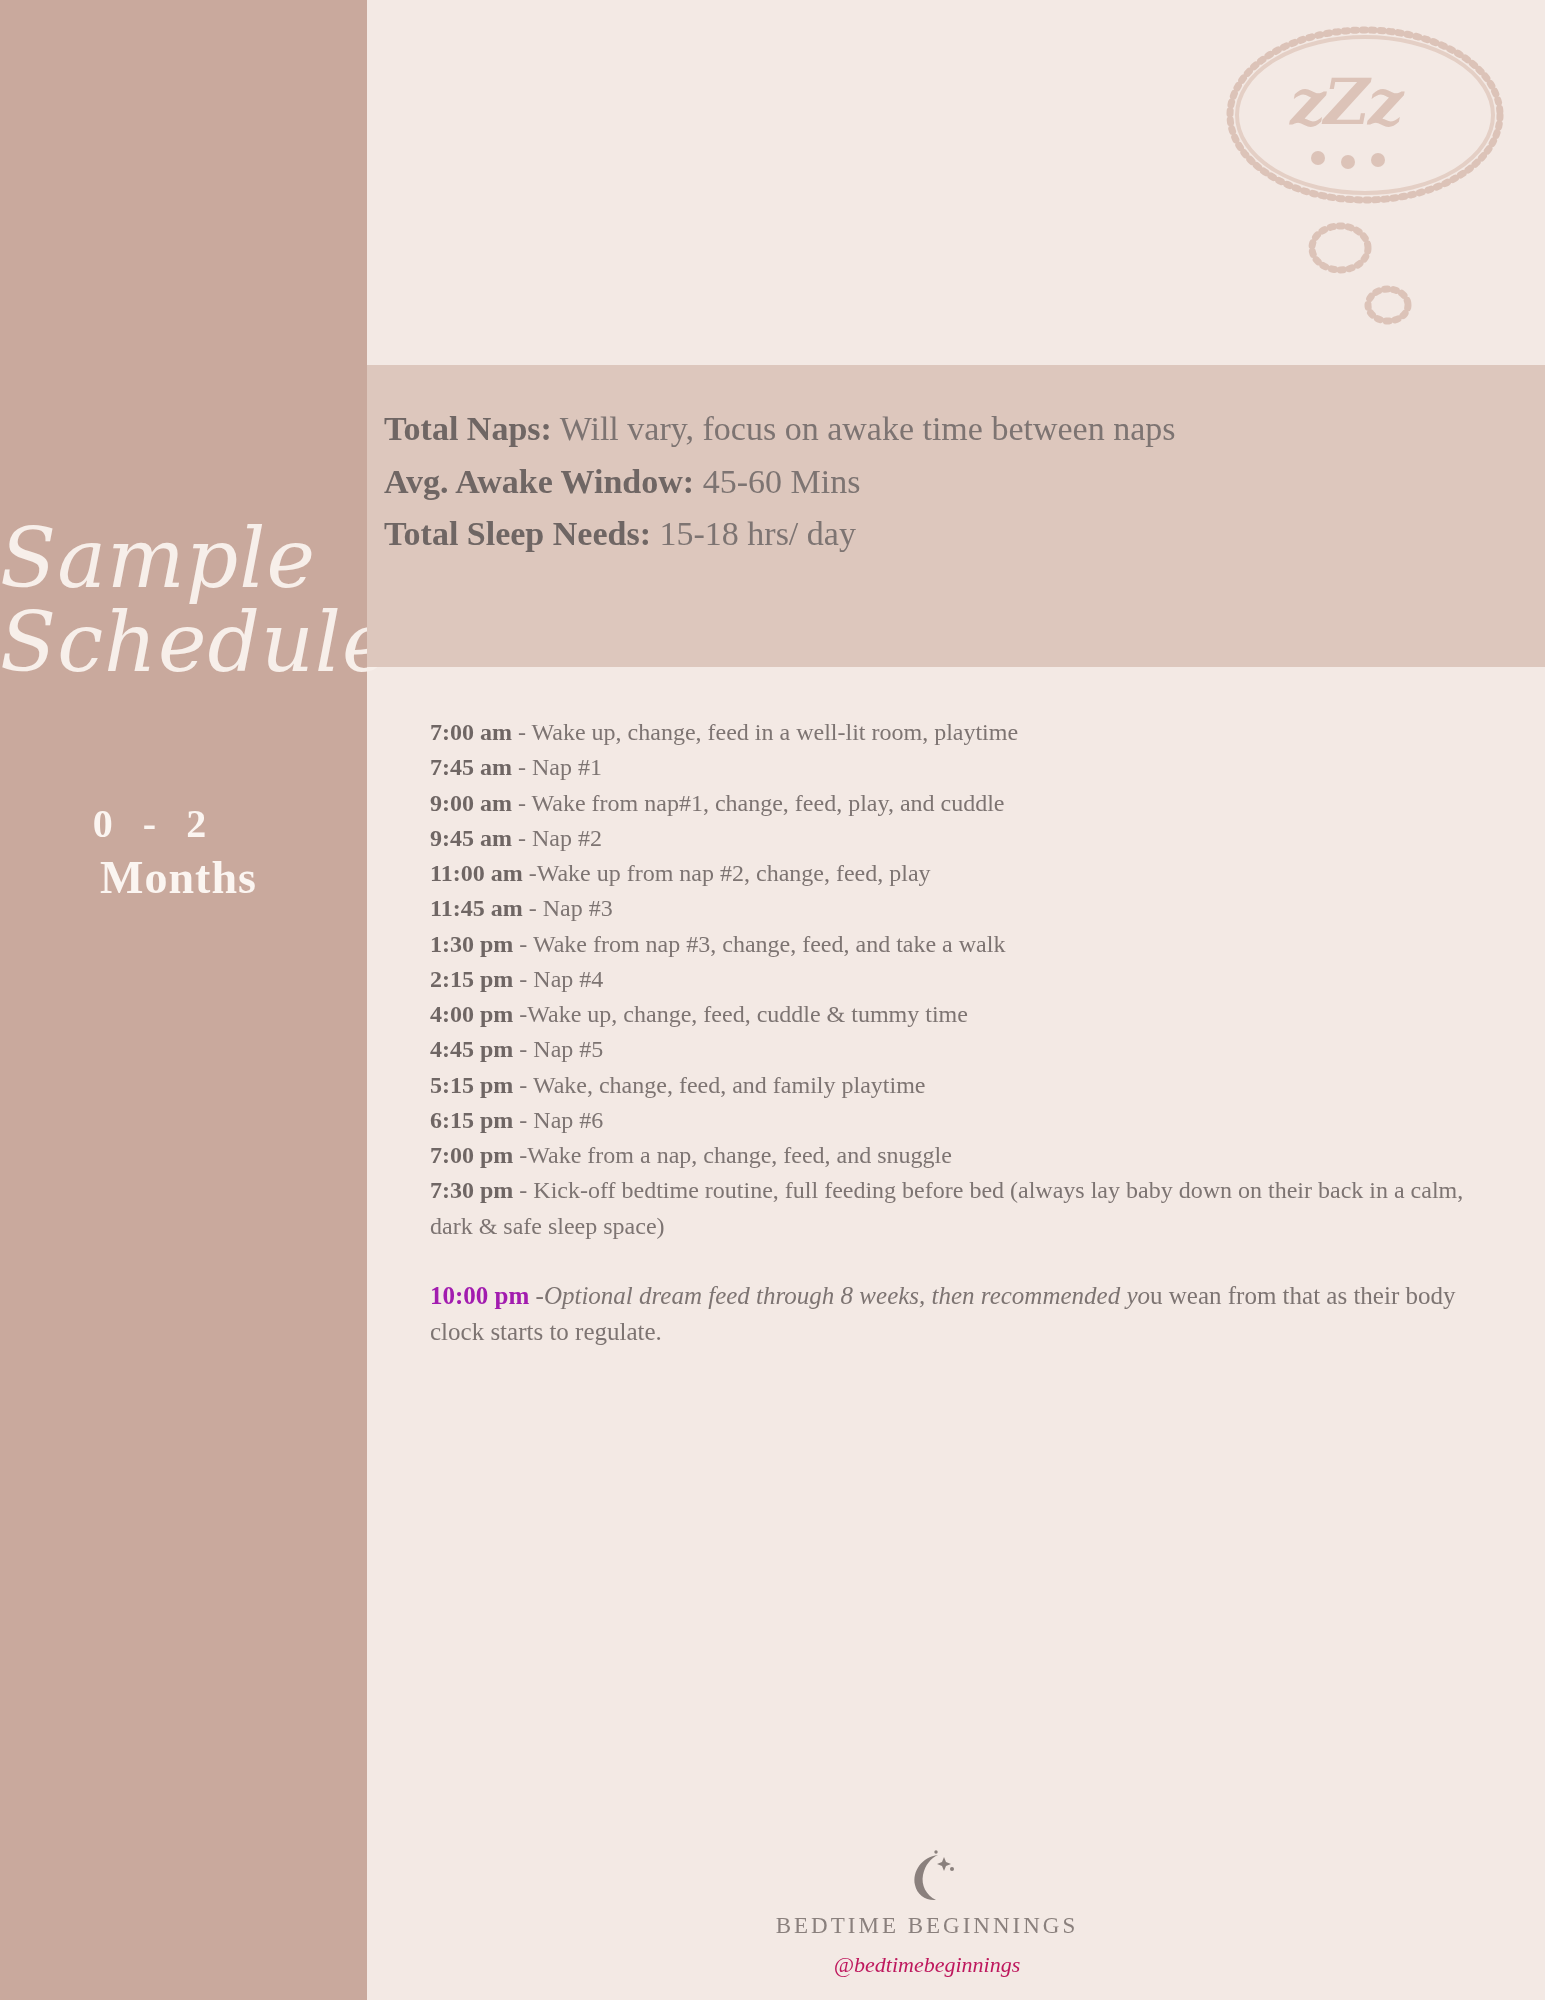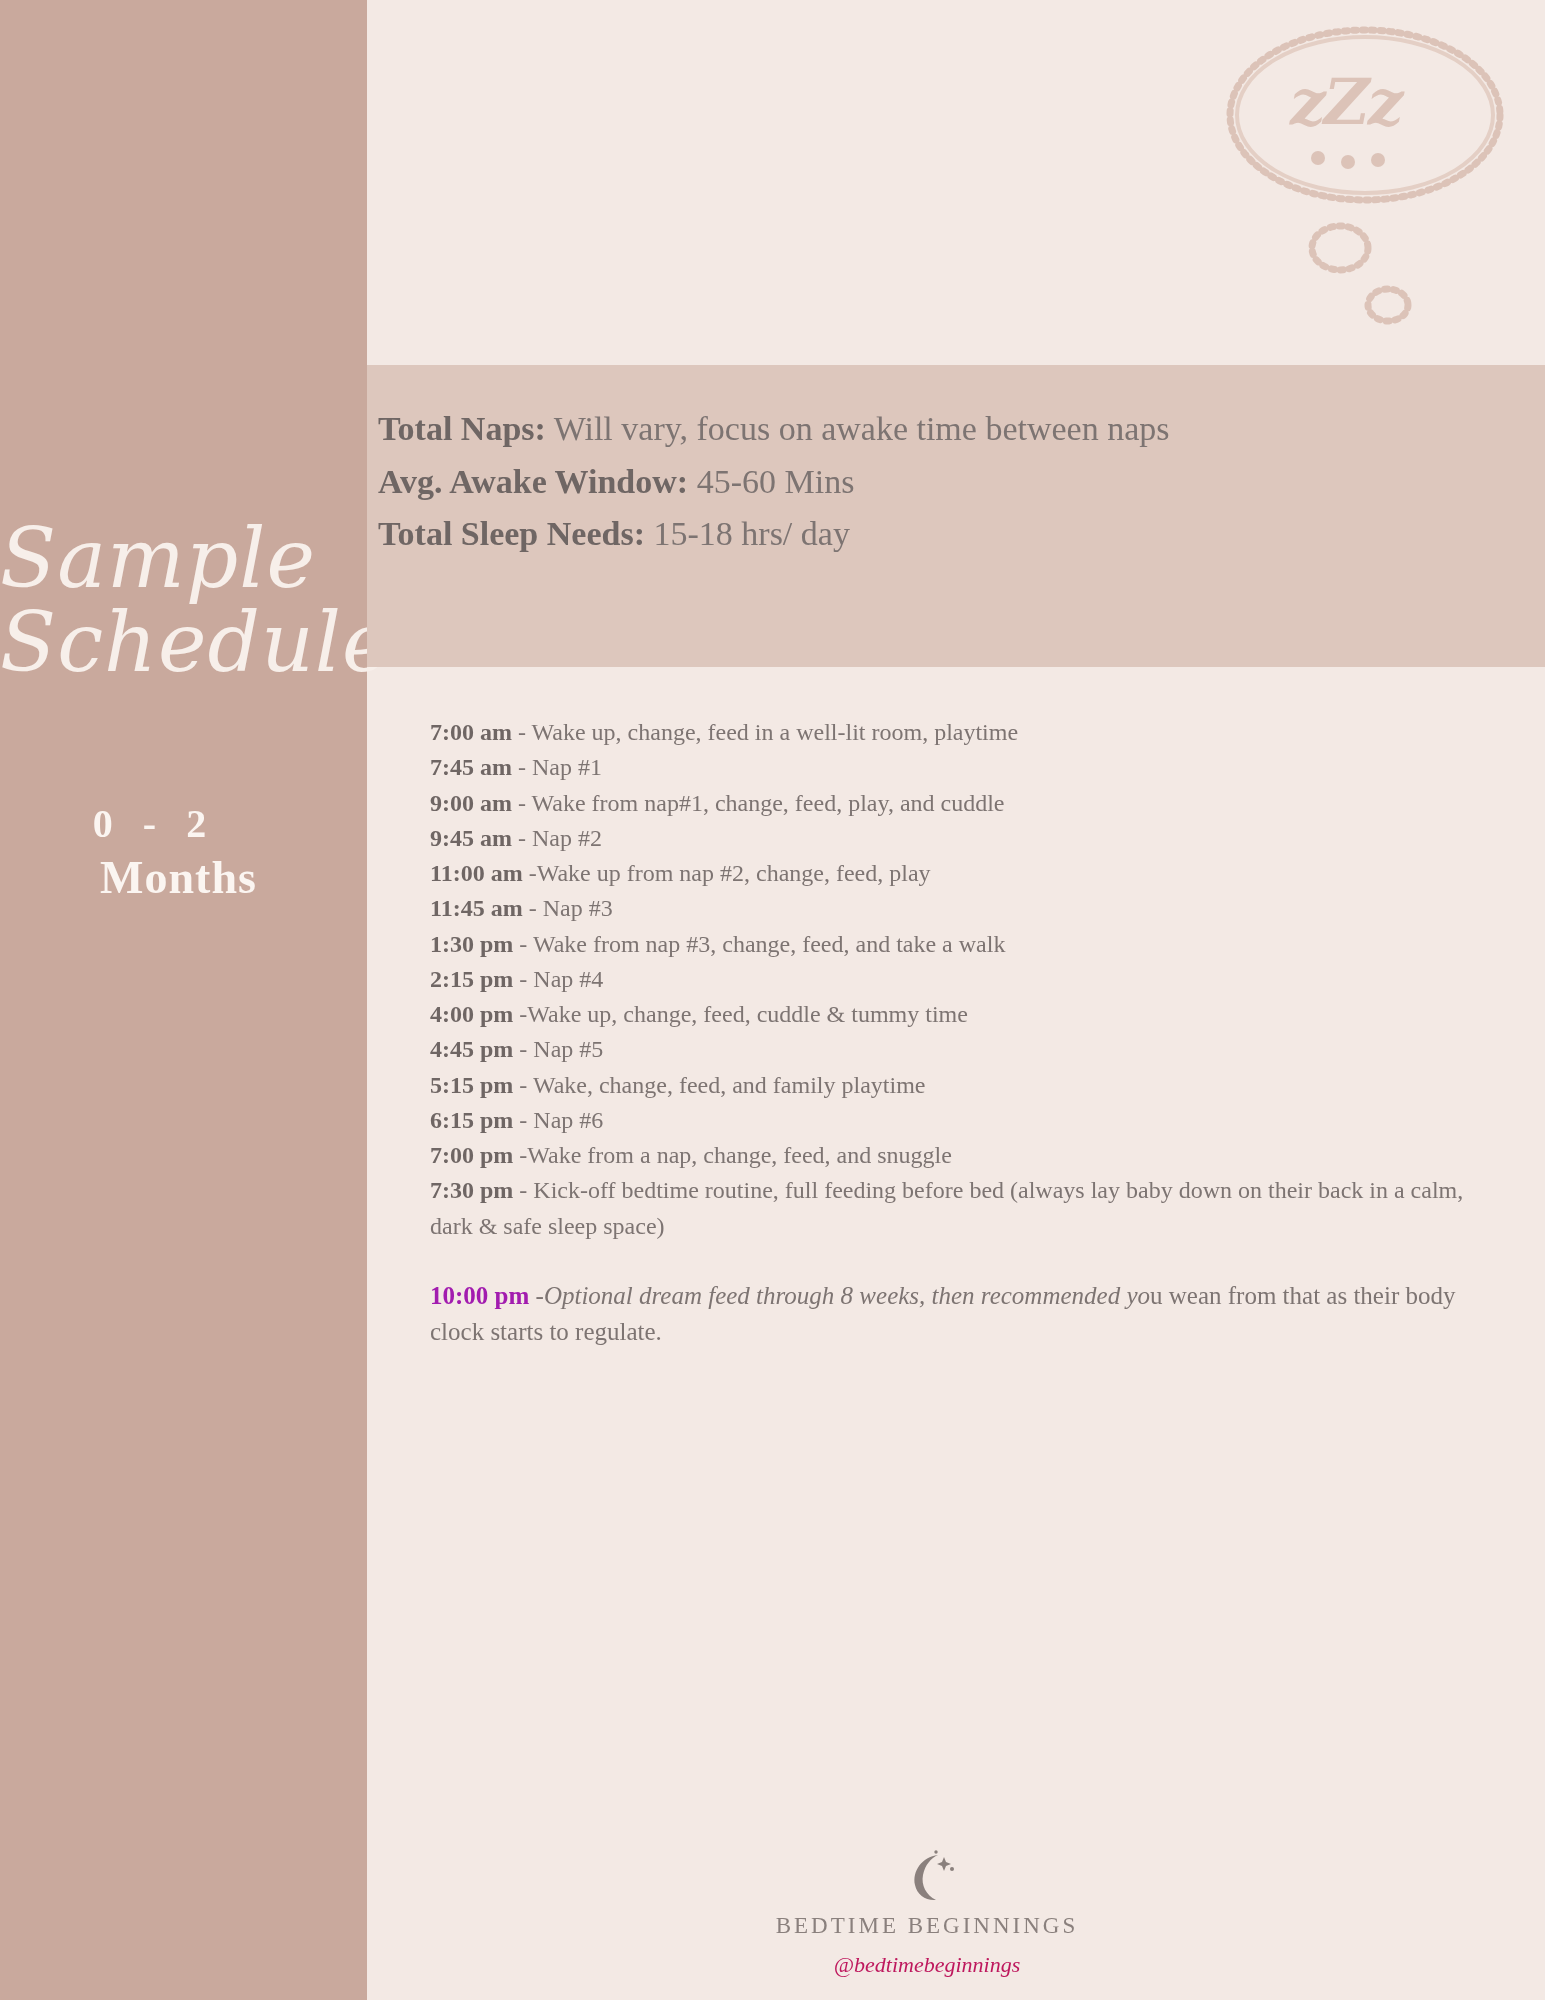--- a/index.html
+++ b/index.html
@@ -98,21 +98,21 @@
 
   
   .summary-band {
     position: absolute;
     left: 367px;
     top: 365px;
     width: 1178px;
     height: 302px;
     background: #ddc7bd;
     box-sizing: border-box;
-    padding: 38px 30px 0 11px;
+    padding: 38px 30px 0 17px;
   }
   .summary-line {
     color: #7d7472;
     font-size: 34px;
     line-height: 1.55;
     white-space: nowrap;
   }
   .summary-line .lbl {
     font-weight: bold;
     color: #6f6664;

